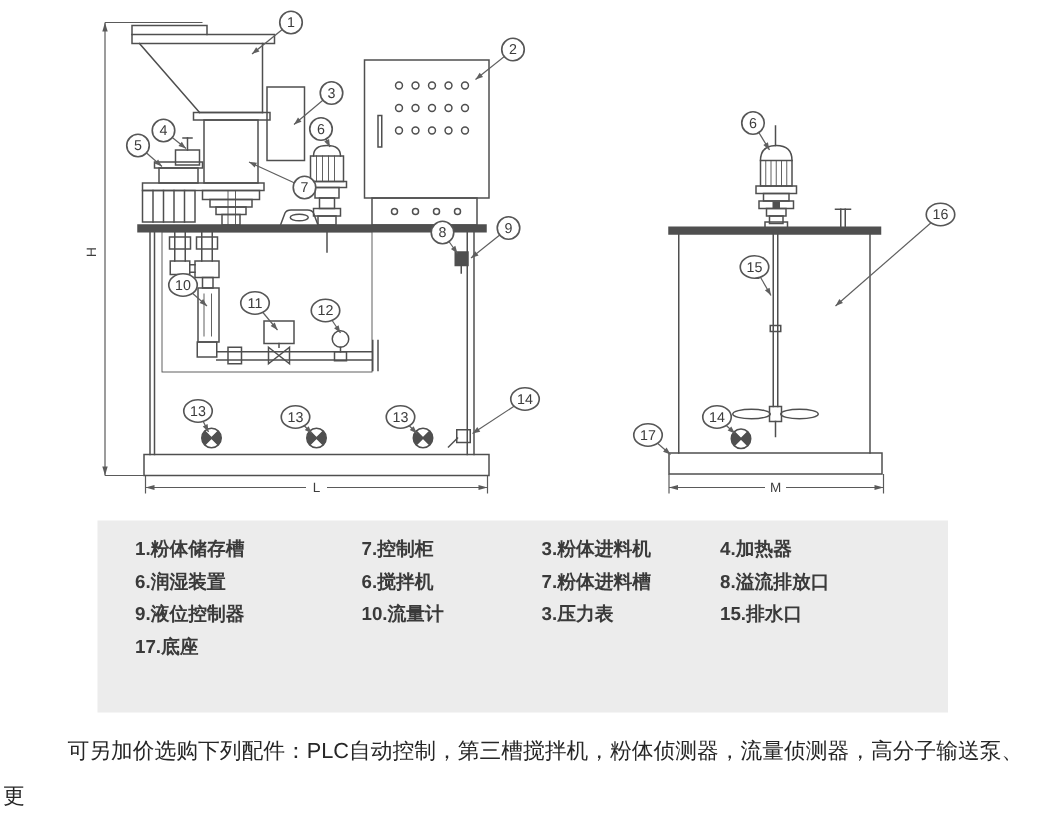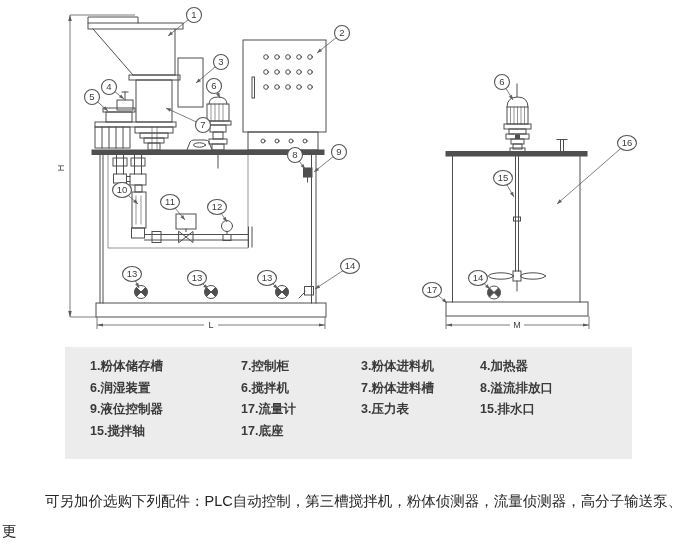--- a/index.html
+++ b/index.html
@@ -20,21 +20,21 @@
   .dim rect{stroke:none;}
   .dim-text{font:9px "Liberation Sans",sans-serif;fill:#3e3e3e;text-anchor:middle;}
 
   
   .leader{stroke:#5f5f5f;stroke-width:0.8;fill:none;}
   .leader-arrow{fill:#5f5f5f;stroke:none;}
   .callout-circle{fill:#fff;stroke:#565656;stroke-width:1.1;}
   .callout-num{font:9.5px "Liberation Sans",sans-serif;fill:#3c3c3c;text-anchor:middle;}
 
   
-  .legend-box{position:absolute;left:65px;top:347px;width:567px;height:112px;
+  .legend-box{position:absolute;left:65px;top:347px;width:567px;height:128px;
     background:#ececec;}
   .legend-grid{display:grid;grid-template-columns:151px 120px 119px 1fr;
     padding:9px 0 0 25px;font-size:12.5px;font-weight:bold;color:#3a3a3a;
     line-height:21.5px;}
   .legend-item{white-space:nowrap;}
 
   
   .note{position:absolute;left:2px;top:486px;width:696px;font-size:14.5px;
     line-height:30px;color:#262626;}
   .note .indent{text-indent:43px;}
@@ -406,24 +406,23 @@
     <div class="legend-grid">
         <div class="legend-item">1.粉体储存槽</div>
         <div class="legend-item">7.控制柜</div>
         <div class="legend-item">3.粉体进料机</div>
         <div class="legend-item">4.加热器</div>
         <div class="legend-item">6.润湿装置</div>
         <div class="legend-item">6.搅拌机</div>
         <div class="legend-item">7.粉体进料槽</div>
         <div class="legend-item">8.溢流排放口</div>
         <div class="legend-item">9.液位控制器</div>
-        <div class="legend-item">17.流量计</div>
+        <div class="legend-item">10.流量计</div>
         <div class="legend-item">3.压力表</div>
         <div class="legend-item">15.排水口</div>
-        <div class="legend-item">15.搅拌轴</div>
         <div class="legend-item">17.底座</div>
       </div>
   </div>
 
   <div class="note">
       <div class="indent">可另加价选购下列配件：PLC自动控制，第三槽搅拌机，粉体侦测器，流量侦测器，高分子输送泵、 更</div>
     </div>
 
 </div>
 

